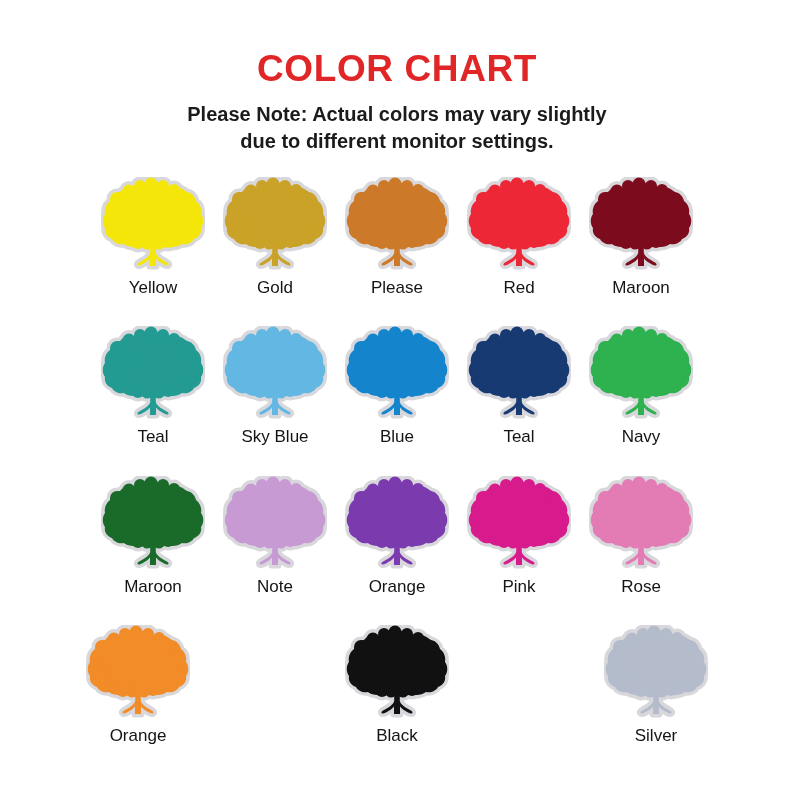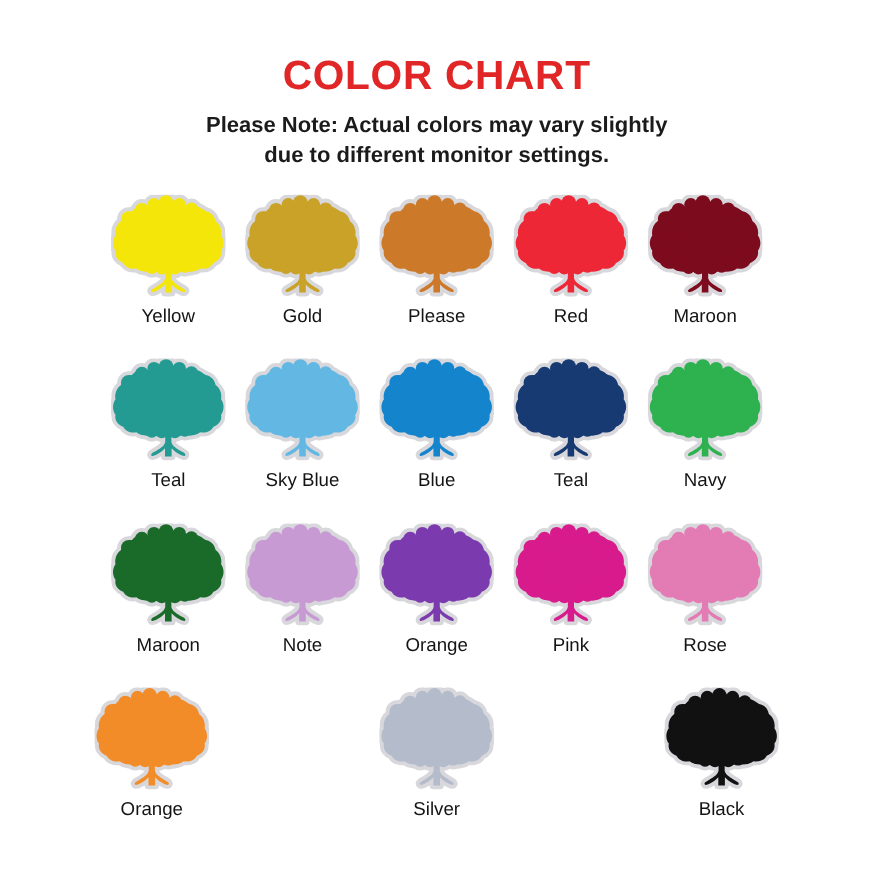--- a/index.html
+++ b/index.html
@@ -1176,20 +1176,85 @@
                   <circle cx="82" cy="20" r="6.5"></circle>
                   <circle cx="73" cy="13" r="6"></circle>
                   <circle cx="62" cy="9" r="6"></circle>
                   <circle cx="50" cy="7" r="6.5"></circle>
                   <circle cx="39" cy="9" r="6"></circle>
                   <circle cx="28" cy="14" r="6.5"></circle>
                   <circle cx="21" cy="44" r="5"></circle>
                   <circle cx="26" cy="53" r="5"></circle>
                   <circle cx="33" cy="35" r="5"></circle>
                 </g>
+                <g fill="#111111">
+                  <path d="M52 6 C44 6 38 8 33 11 C28 9 22 11 19 15 C14 15 10 19 9 24 C5 27 3 32 4 37 C1 41 1 47 4 51 C3 56 6 60 11 62 C13 66 18 68 23 67 C27 70 33 71 38 69 C42 71 47 72 52 71 C57 72 62 71 66 69 C71 71 77 70 81 67 C86 68 91 66 93 62 C98 60 101 56 100 51 C103 47 103 41 100 37 C101 32 99 27 95 24 C94 19 90 15 85 15 C82 11 76 9 71 11 C66 8 60 6 52 6 Z"></path>
+                  <circle cx="16" cy="22" r="7"></circle>
+                  <circle cx="12" cy="31" r="6"></circle>
+                  <circle cx="10" cy="41" r="6.5"></circle>
+                  <circle cx="14" cy="50" r="6"></circle>
+                  <circle cx="20" cy="58" r="6"></circle>
+                  <circle cx="28" cy="63" r="6"></circle>
+                  <circle cx="37" cy="66" r="6"></circle>
+                  <circle cx="46" cy="67" r="5.5"></circle>
+                  <circle cx="58" cy="67" r="5.5"></circle>
+                  <circle cx="67" cy="65" r="6"></circle>
+                  <circle cx="76" cy="62" r="6"></circle>
+                  <circle cx="84" cy="57" r="6"></circle>
+                  <circle cx="90" cy="49" r="6"></circle>
+                  <circle cx="92" cy="39" r="6"></circle>
+                  <circle cx="89" cy="29" r="6"></circle>
+                  <circle cx="82" cy="20" r="6.5"></circle>
+                  <circle cx="73" cy="13" r="6"></circle>
+                  <circle cx="62" cy="9" r="6"></circle>
+                  <circle cx="50" cy="7" r="6.5"></circle>
+                  <circle cx="39" cy="9" r="6"></circle>
+                  <circle cx="28" cy="14" r="6.5"></circle>
+                  <circle cx="21" cy="44" r="5"></circle>
+                  <circle cx="26" cy="53" r="5"></circle>
+                  <circle cx="33" cy="35" r="5"></circle>
+                  <path d="M49.2 63 L49.2 76 C48 80 44 82 39 85 C37 86 36 87 36.6 88 C37.2 89 39 88.5 41 87.5 C44.5 85.8 47 84 49 81.6 L49 89 L55 89 L55 81.6 C57 84 59.5 85.8 63 87.5 C65 88.5 66.8 89 67.4 88 C68 87 67 86 65 85 C60 82 56 80 54.8 76 L54.8 63 Z"></path>
+                </g>
+              </g>
+            </svg>
+          </div>
+          <div class="swatch-label">Black</div>
+        </div>
+        <div class="swatch">
+          <div class="tree-wrap">
+            <svg viewBox="0 0 104 96" preserveAspectRatio="xMidYMax meet">
+              <g>
+                <g fill="none" stroke="#d8d8dc" stroke-width="7" stroke-linejoin="round" stroke-linecap="round">
+                  <path d="M52 6 C44 6 38 8 33 11 C28 9 22 11 19 15 C14 15 10 19 9 24 C5 27 3 32 4 37 C1 41 1 47 4 51 C3 56 6 60 11 62 C13 66 18 68 23 67 C27 70 33 71 38 69 C42 71 47 72 52 71 C57 72 62 71 66 69 C71 71 77 70 81 67 C86 68 91 66 93 62 C98 60 101 56 100 51 C103 47 103 41 100 37 C101 32 99 27 95 24 C94 19 90 15 85 15 C82 11 76 9 71 11 C66 8 60 6 52 6 Z"></path>
+                  <path d="M49.2 63 L49.2 76 C48 80 44 82 39 85 C37 86 36 87 36.6 88 C37.2 89 39 88.5 41 87.5 C44.5 85.8 47 84 49 81.6 L49 89 L55 89 L55 81.6 C57 84 59.5 85.8 63 87.5 C65 88.5 66.8 89 67.4 88 C68 87 67 86 65 85 C60 82 56 80 54.8 76 L54.8 63 Z"></path>
+                  <circle cx="16" cy="22" r="7"></circle>
+                  <circle cx="12" cy="31" r="6"></circle>
+                  <circle cx="10" cy="41" r="6.5"></circle>
+                  <circle cx="14" cy="50" r="6"></circle>
+                  <circle cx="20" cy="58" r="6"></circle>
+                  <circle cx="28" cy="63" r="6"></circle>
+                  <circle cx="37" cy="66" r="6"></circle>
+                  <circle cx="46" cy="67" r="5.5"></circle>
+                  <circle cx="58" cy="67" r="5.5"></circle>
+                  <circle cx="67" cy="65" r="6"></circle>
+                  <circle cx="76" cy="62" r="6"></circle>
+                  <circle cx="84" cy="57" r="6"></circle>
+                  <circle cx="90" cy="49" r="6"></circle>
+                  <circle cx="92" cy="39" r="6"></circle>
+                  <circle cx="89" cy="29" r="6"></circle>
+                  <circle cx="82" cy="20" r="6.5"></circle>
+                  <circle cx="73" cy="13" r="6"></circle>
+                  <circle cx="62" cy="9" r="6"></circle>
+                  <circle cx="50" cy="7" r="6.5"></circle>
+                  <circle cx="39" cy="9" r="6"></circle>
+                  <circle cx="28" cy="14" r="6.5"></circle>
+                  <circle cx="21" cy="44" r="5"></circle>
+                  <circle cx="26" cy="53" r="5"></circle>
+                  <circle cx="33" cy="35" r="5"></circle>
+                </g>
                 <g fill="#b4bccc">
                   <path d="M52 6 C44 6 38 8 33 11 C28 9 22 11 19 15 C14 15 10 19 9 24 C5 27 3 32 4 37 C1 41 1 47 4 51 C3 56 6 60 11 62 C13 66 18 68 23 67 C27 70 33 71 38 69 C42 71 47 72 52 71 C57 72 62 71 66 69 C71 71 77 70 81 67 C86 68 91 66 93 62 C98 60 101 56 100 51 C103 47 103 41 100 37 C101 32 99 27 95 24 C94 19 90 15 85 15 C82 11 76 9 71 11 C66 8 60 6 52 6 Z"></path>
                   <circle cx="16" cy="22" r="7"></circle>
                   <circle cx="12" cy="31" r="6"></circle>
                   <circle cx="10" cy="41" r="6.5"></circle>
                   <circle cx="14" cy="50" r="6"></circle>
                   <circle cx="20" cy="58" r="6"></circle>
                   <circle cx="28" cy="63" r="6"></circle>
                   <circle cx="37" cy="66" r="6"></circle>
                   <circle cx="46" cy="67" r="5.5"></circle>
@@ -1208,82 +1273,17 @@
                   <circle cx="28" cy="14" r="6.5"></circle>
                   <circle cx="21" cy="44" r="5"></circle>
                   <circle cx="26" cy="53" r="5"></circle>
                   <circle cx="33" cy="35" r="5"></circle>
                   <path d="M49.2 63 L49.2 76 C48 80 44 82 39 85 C37 86 36 87 36.6 88 C37.2 89 39 88.5 41 87.5 C44.5 85.8 47 84 49 81.6 L49 89 L55 89 L55 81.6 C57 84 59.5 85.8 63 87.5 C65 88.5 66.8 89 67.4 88 C68 87 67 86 65 85 C60 82 56 80 54.8 76 L54.8 63 Z"></path>
                 </g>
               </g>
             </svg>
           </div>
           <div class="swatch-label">Silver</div>
-        </div>
-        <div class="swatch">
-          <div class="tree-wrap">
-            <svg viewBox="0 0 104 96" preserveAspectRatio="xMidYMax meet">
-              <g>
-                <g fill="none" stroke="#d8d8dc" stroke-width="7" stroke-linejoin="round" stroke-linecap="round">
-                  <path d="M52 6 C44 6 38 8 33 11 C28 9 22 11 19 15 C14 15 10 19 9 24 C5 27 3 32 4 37 C1 41 1 47 4 51 C3 56 6 60 11 62 C13 66 18 68 23 67 C27 70 33 71 38 69 C42 71 47 72 52 71 C57 72 62 71 66 69 C71 71 77 70 81 67 C86 68 91 66 93 62 C98 60 101 56 100 51 C103 47 103 41 100 37 C101 32 99 27 95 24 C94 19 90 15 85 15 C82 11 76 9 71 11 C66 8 60 6 52 6 Z"></path>
-                  <path d="M49.2 63 L49.2 76 C48 80 44 82 39 85 C37 86 36 87 36.6 88 C37.2 89 39 88.5 41 87.5 C44.5 85.8 47 84 49 81.6 L49 89 L55 89 L55 81.6 C57 84 59.5 85.8 63 87.5 C65 88.5 66.8 89 67.4 88 C68 87 67 86 65 85 C60 82 56 80 54.8 76 L54.8 63 Z"></path>
-                  <circle cx="16" cy="22" r="7"></circle>
-                  <circle cx="12" cy="31" r="6"></circle>
-                  <circle cx="10" cy="41" r="6.5"></circle>
-                  <circle cx="14" cy="50" r="6"></circle>
-                  <circle cx="20" cy="58" r="6"></circle>
-                  <circle cx="28" cy="63" r="6"></circle>
-                  <circle cx="37" cy="66" r="6"></circle>
-                  <circle cx="46" cy="67" r="5.5"></circle>
-                  <circle cx="58" cy="67" r="5.5"></circle>
-                  <circle cx="67" cy="65" r="6"></circle>
-                  <circle cx="76" cy="62" r="6"></circle>
-                  <circle cx="84" cy="57" r="6"></circle>
-                  <circle cx="90" cy="49" r="6"></circle>
-                  <circle cx="92" cy="39" r="6"></circle>
-                  <circle cx="89" cy="29" r="6"></circle>
-                  <circle cx="82" cy="20" r="6.5"></circle>
-                  <circle cx="73" cy="13" r="6"></circle>
-                  <circle cx="62" cy="9" r="6"></circle>
-                  <circle cx="50" cy="7" r="6.5"></circle>
-                  <circle cx="39" cy="9" r="6"></circle>
-                  <circle cx="28" cy="14" r="6.5"></circle>
-                  <circle cx="21" cy="44" r="5"></circle>
-                  <circle cx="26" cy="53" r="5"></circle>
-                  <circle cx="33" cy="35" r="5"></circle>
-                </g>
-                <g fill="#111111">
-                  <path d="M52 6 C44 6 38 8 33 11 C28 9 22 11 19 15 C14 15 10 19 9 24 C5 27 3 32 4 37 C1 41 1 47 4 51 C3 56 6 60 11 62 C13 66 18 68 23 67 C27 70 33 71 38 69 C42 71 47 72 52 71 C57 72 62 71 66 69 C71 71 77 70 81 67 C86 68 91 66 93 62 C98 60 101 56 100 51 C103 47 103 41 100 37 C101 32 99 27 95 24 C94 19 90 15 85 15 C82 11 76 9 71 11 C66 8 60 6 52 6 Z"></path>
-                  <circle cx="16" cy="22" r="7"></circle>
-                  <circle cx="12" cy="31" r="6"></circle>
-                  <circle cx="10" cy="41" r="6.5"></circle>
-                  <circle cx="14" cy="50" r="6"></circle>
-                  <circle cx="20" cy="58" r="6"></circle>
-                  <circle cx="28" cy="63" r="6"></circle>
-                  <circle cx="37" cy="66" r="6"></circle>
-                  <circle cx="46" cy="67" r="5.5"></circle>
-                  <circle cx="58" cy="67" r="5.5"></circle>
-                  <circle cx="67" cy="65" r="6"></circle>
-                  <circle cx="76" cy="62" r="6"></circle>
-                  <circle cx="84" cy="57" r="6"></circle>
-                  <circle cx="90" cy="49" r="6"></circle>
-                  <circle cx="92" cy="39" r="6"></circle>
-                  <circle cx="89" cy="29" r="6"></circle>
-                  <circle cx="82" cy="20" r="6.5"></circle>
-                  <circle cx="73" cy="13" r="6"></circle>
-                  <circle cx="62" cy="9" r="6"></circle>
-                  <circle cx="50" cy="7" r="6.5"></circle>
-                  <circle cx="39" cy="9" r="6"></circle>
-                  <circle cx="28" cy="14" r="6.5"></circle>
-                  <circle cx="21" cy="44" r="5"></circle>
-                  <circle cx="26" cy="53" r="5"></circle>
-                  <circle cx="33" cy="35" r="5"></circle>
-                  <path d="M49.2 63 L49.2 76 C48 80 44 82 39 85 C37 86 36 87 36.6 88 C37.2 89 39 88.5 41 87.5 C44.5 85.8 47 84 49 81.6 L49 89 L55 89 L55 81.6 C57 84 59.5 85.8 63 87.5 C65 88.5 66.8 89 67.4 88 C68 87 67 86 65 85 C60 82 56 80 54.8 76 L54.8 63 Z"></path>
-                </g>
-              </g>
-            </svg>
-          </div>
-          <div class="swatch-label">Black</div>
         </div>
       </div>
     </div>
 
 </div>
 
 </body></html>

